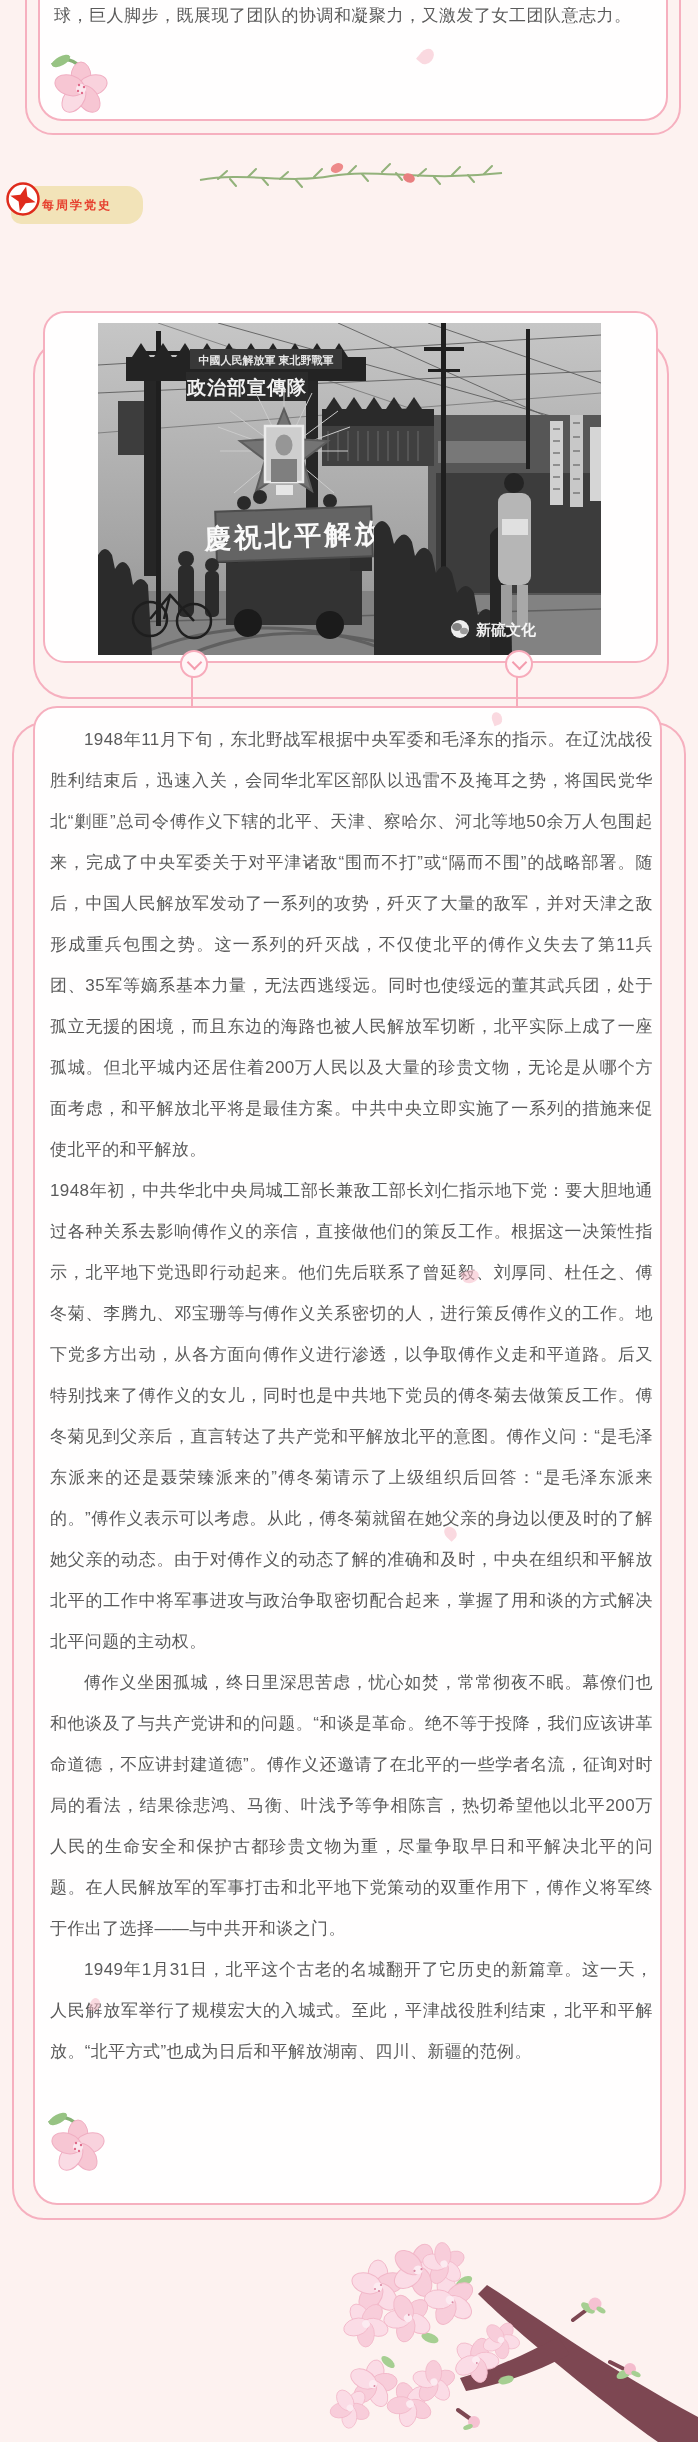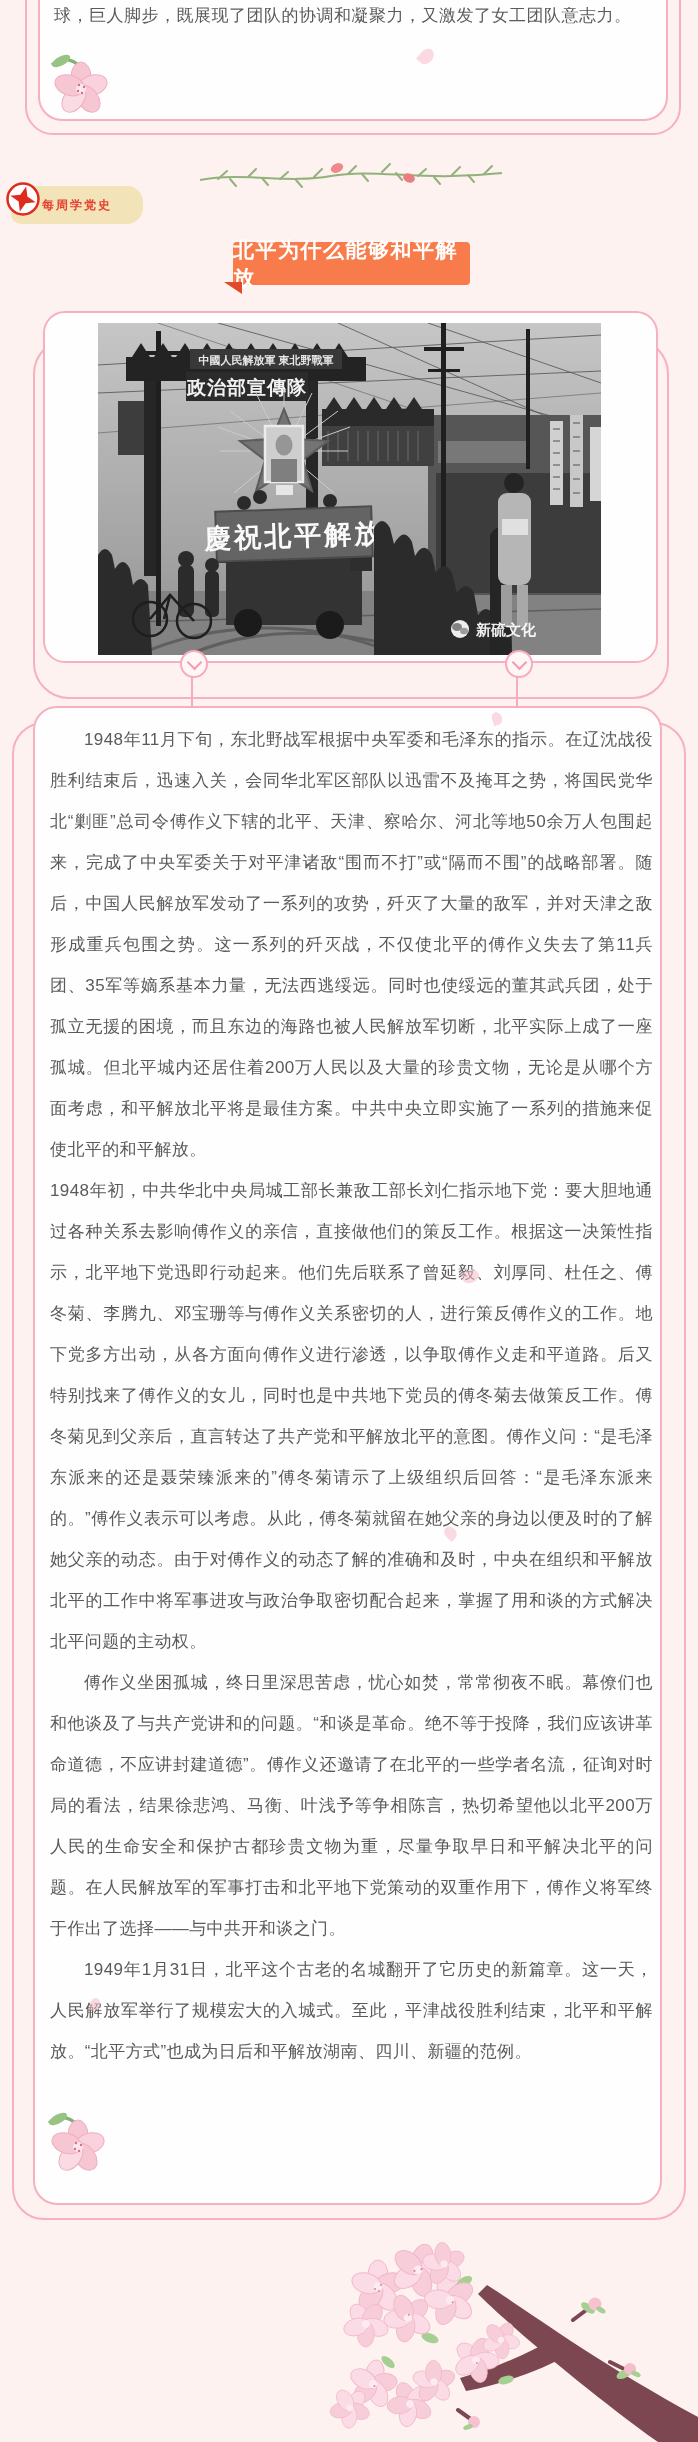--- a/index.html
+++ b/index.html
@@ -84,24 +84,20 @@
   </svg>
 
   <svg class="sec-icon" viewBox="0 0 36 36">
     <circle cx="18" cy="18" r="15.5" fill="#ffffff" stroke="#df2b1c" stroke-width="2.5"></circle>
     <path d="M18 5 L21.6 14.4 L31 18 L21.6 21.6 L18 31 L14.4 21.6 L5 18 L14.4 14.4 Z" fill="#df2b1c" transform="rotate(14 18 18)"></path>
   </svg>
   <div class="sec-label">
     <span>每周学党史</span>
   </div>
 
-  <div class="banner">
-    <span class="fold"></span>
-    <span>北平为什么能够和平解放</span>
-  </div>
 
   <div class="frame photo-outer"></div>
   <div class="card photo-card"></div>
   <svg class="photo" viewBox="0 0 503 332">
     <defs>
       <linearGradient id="sky" x1="0" y1="0" x2="0" y2="1">
         <stop offset="0" stop-color="#c6c6c6"></stop>
           <stop offset="0.7" stop-color="#a3a3a3"></stop>
         <stop offset="1" stop-color="#8f8f8f"></stop>
       </linearGradient>

